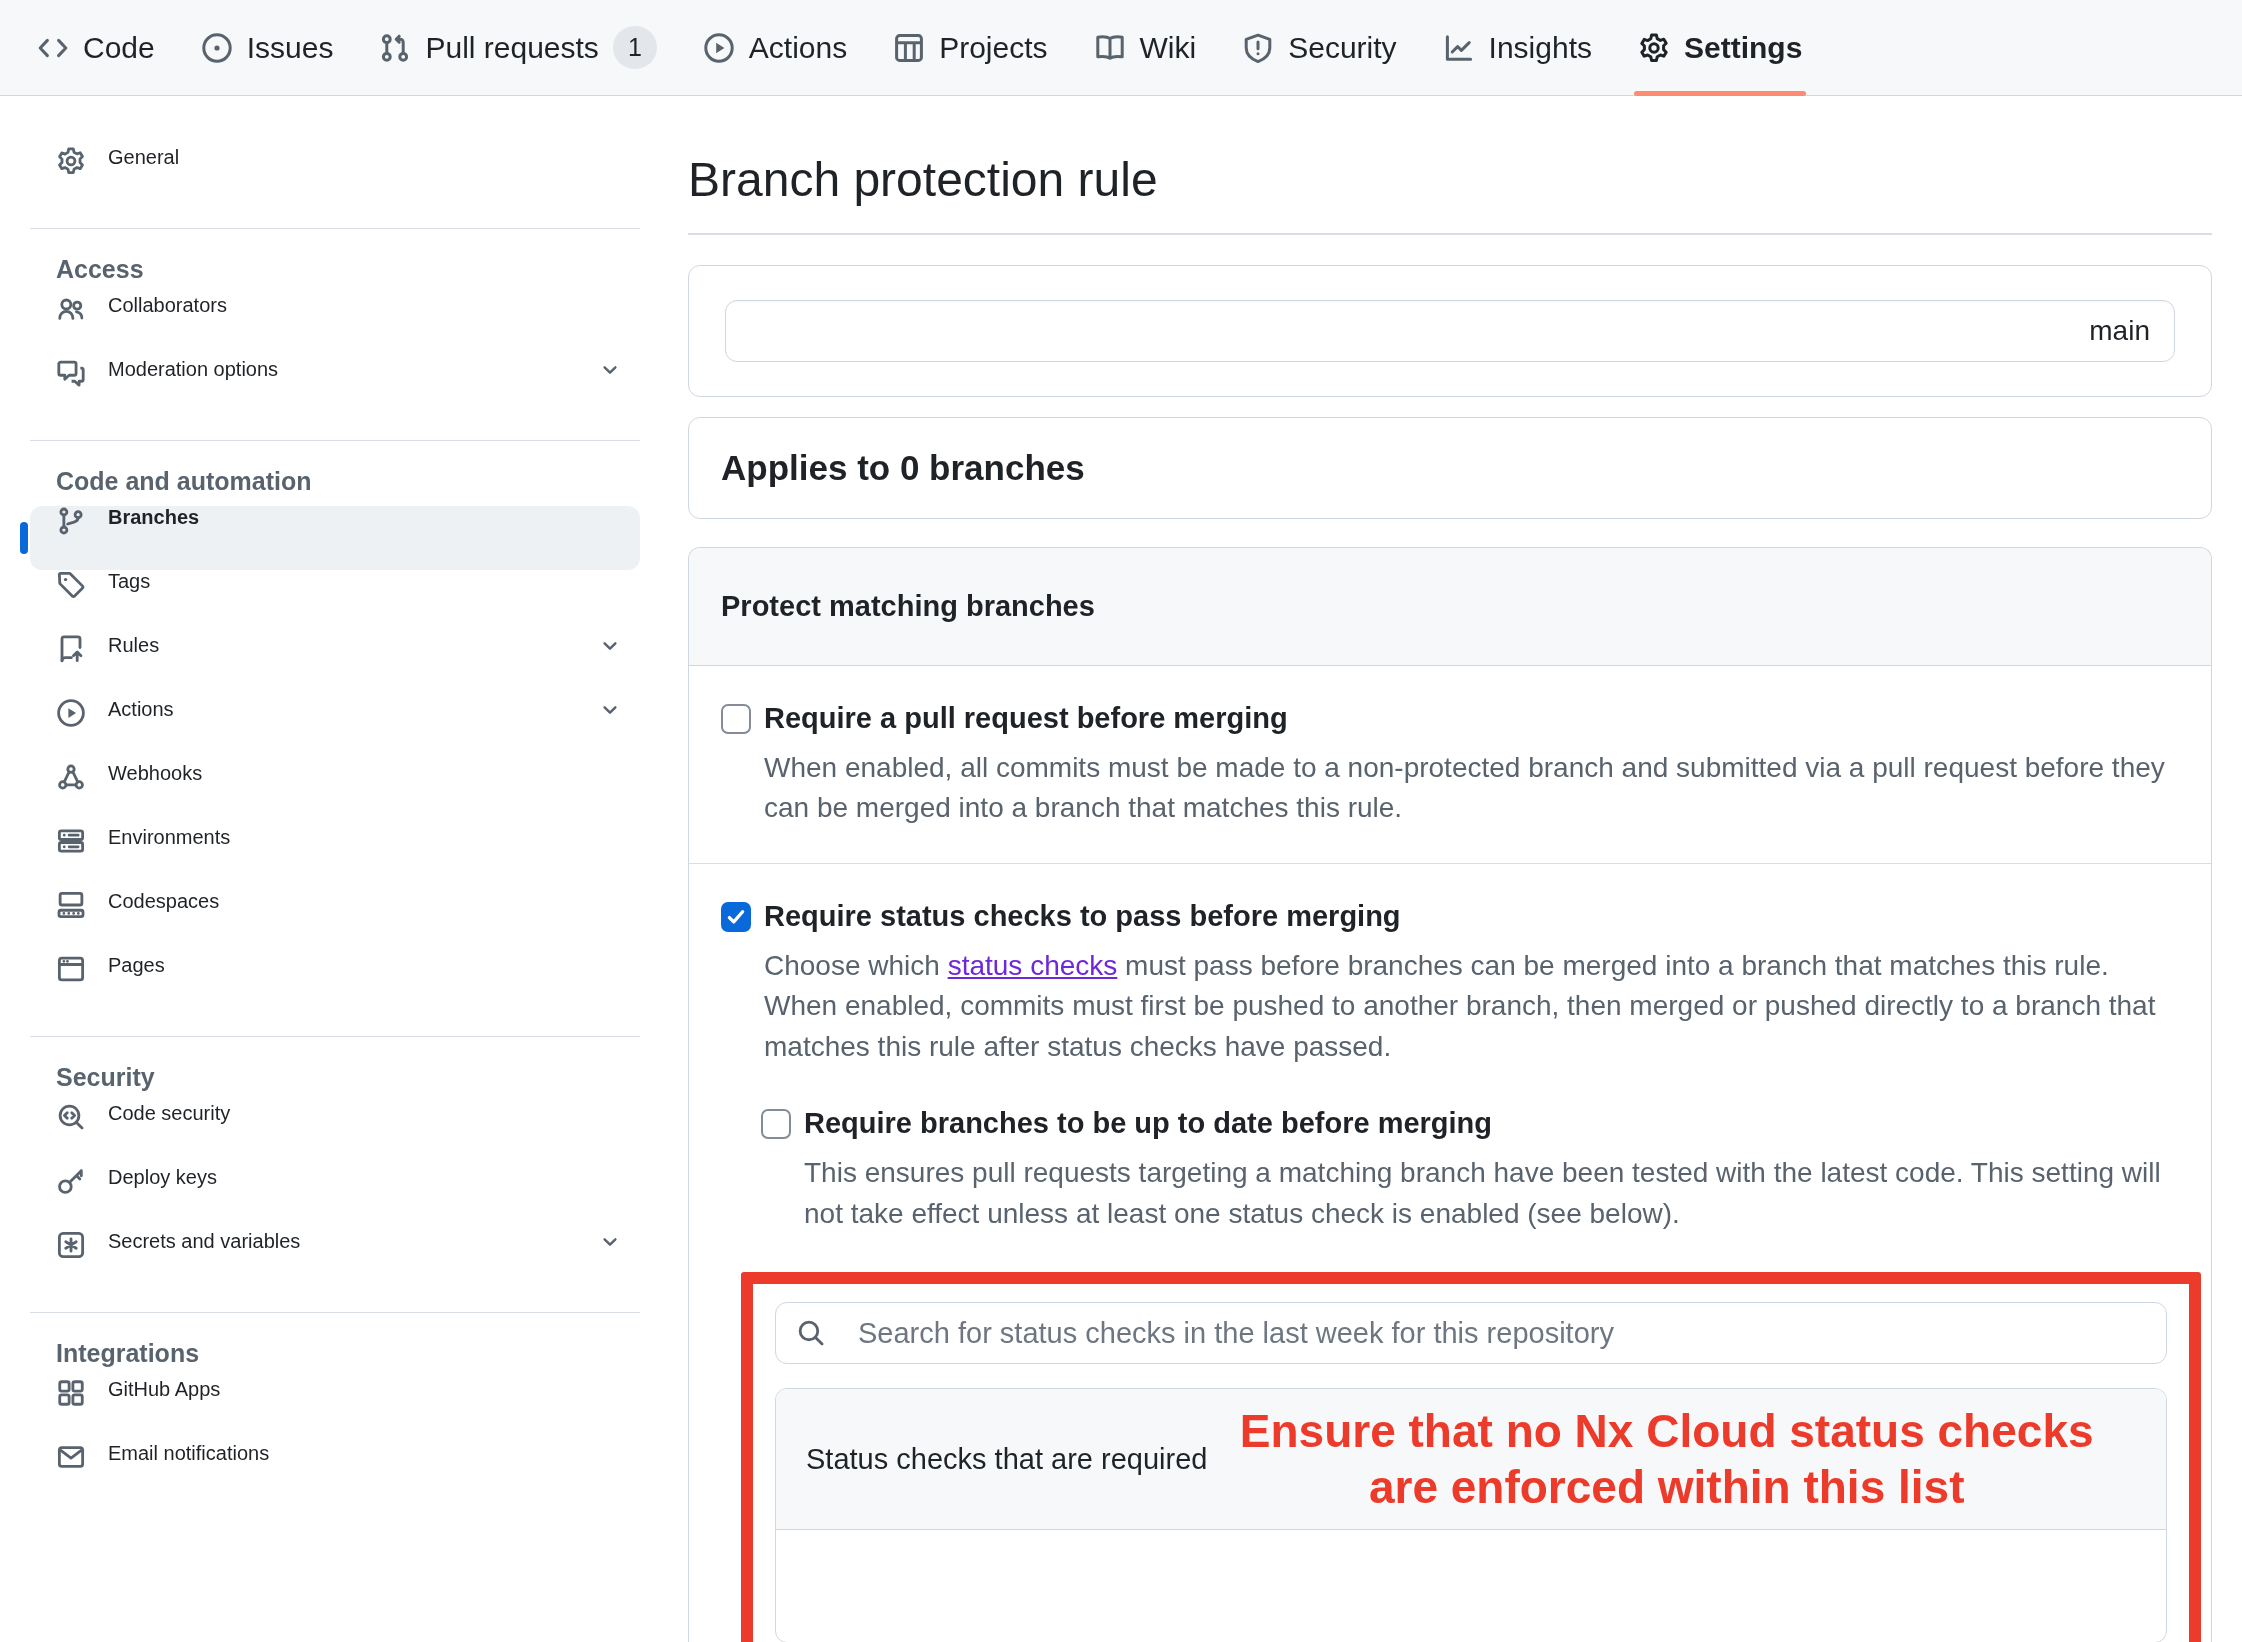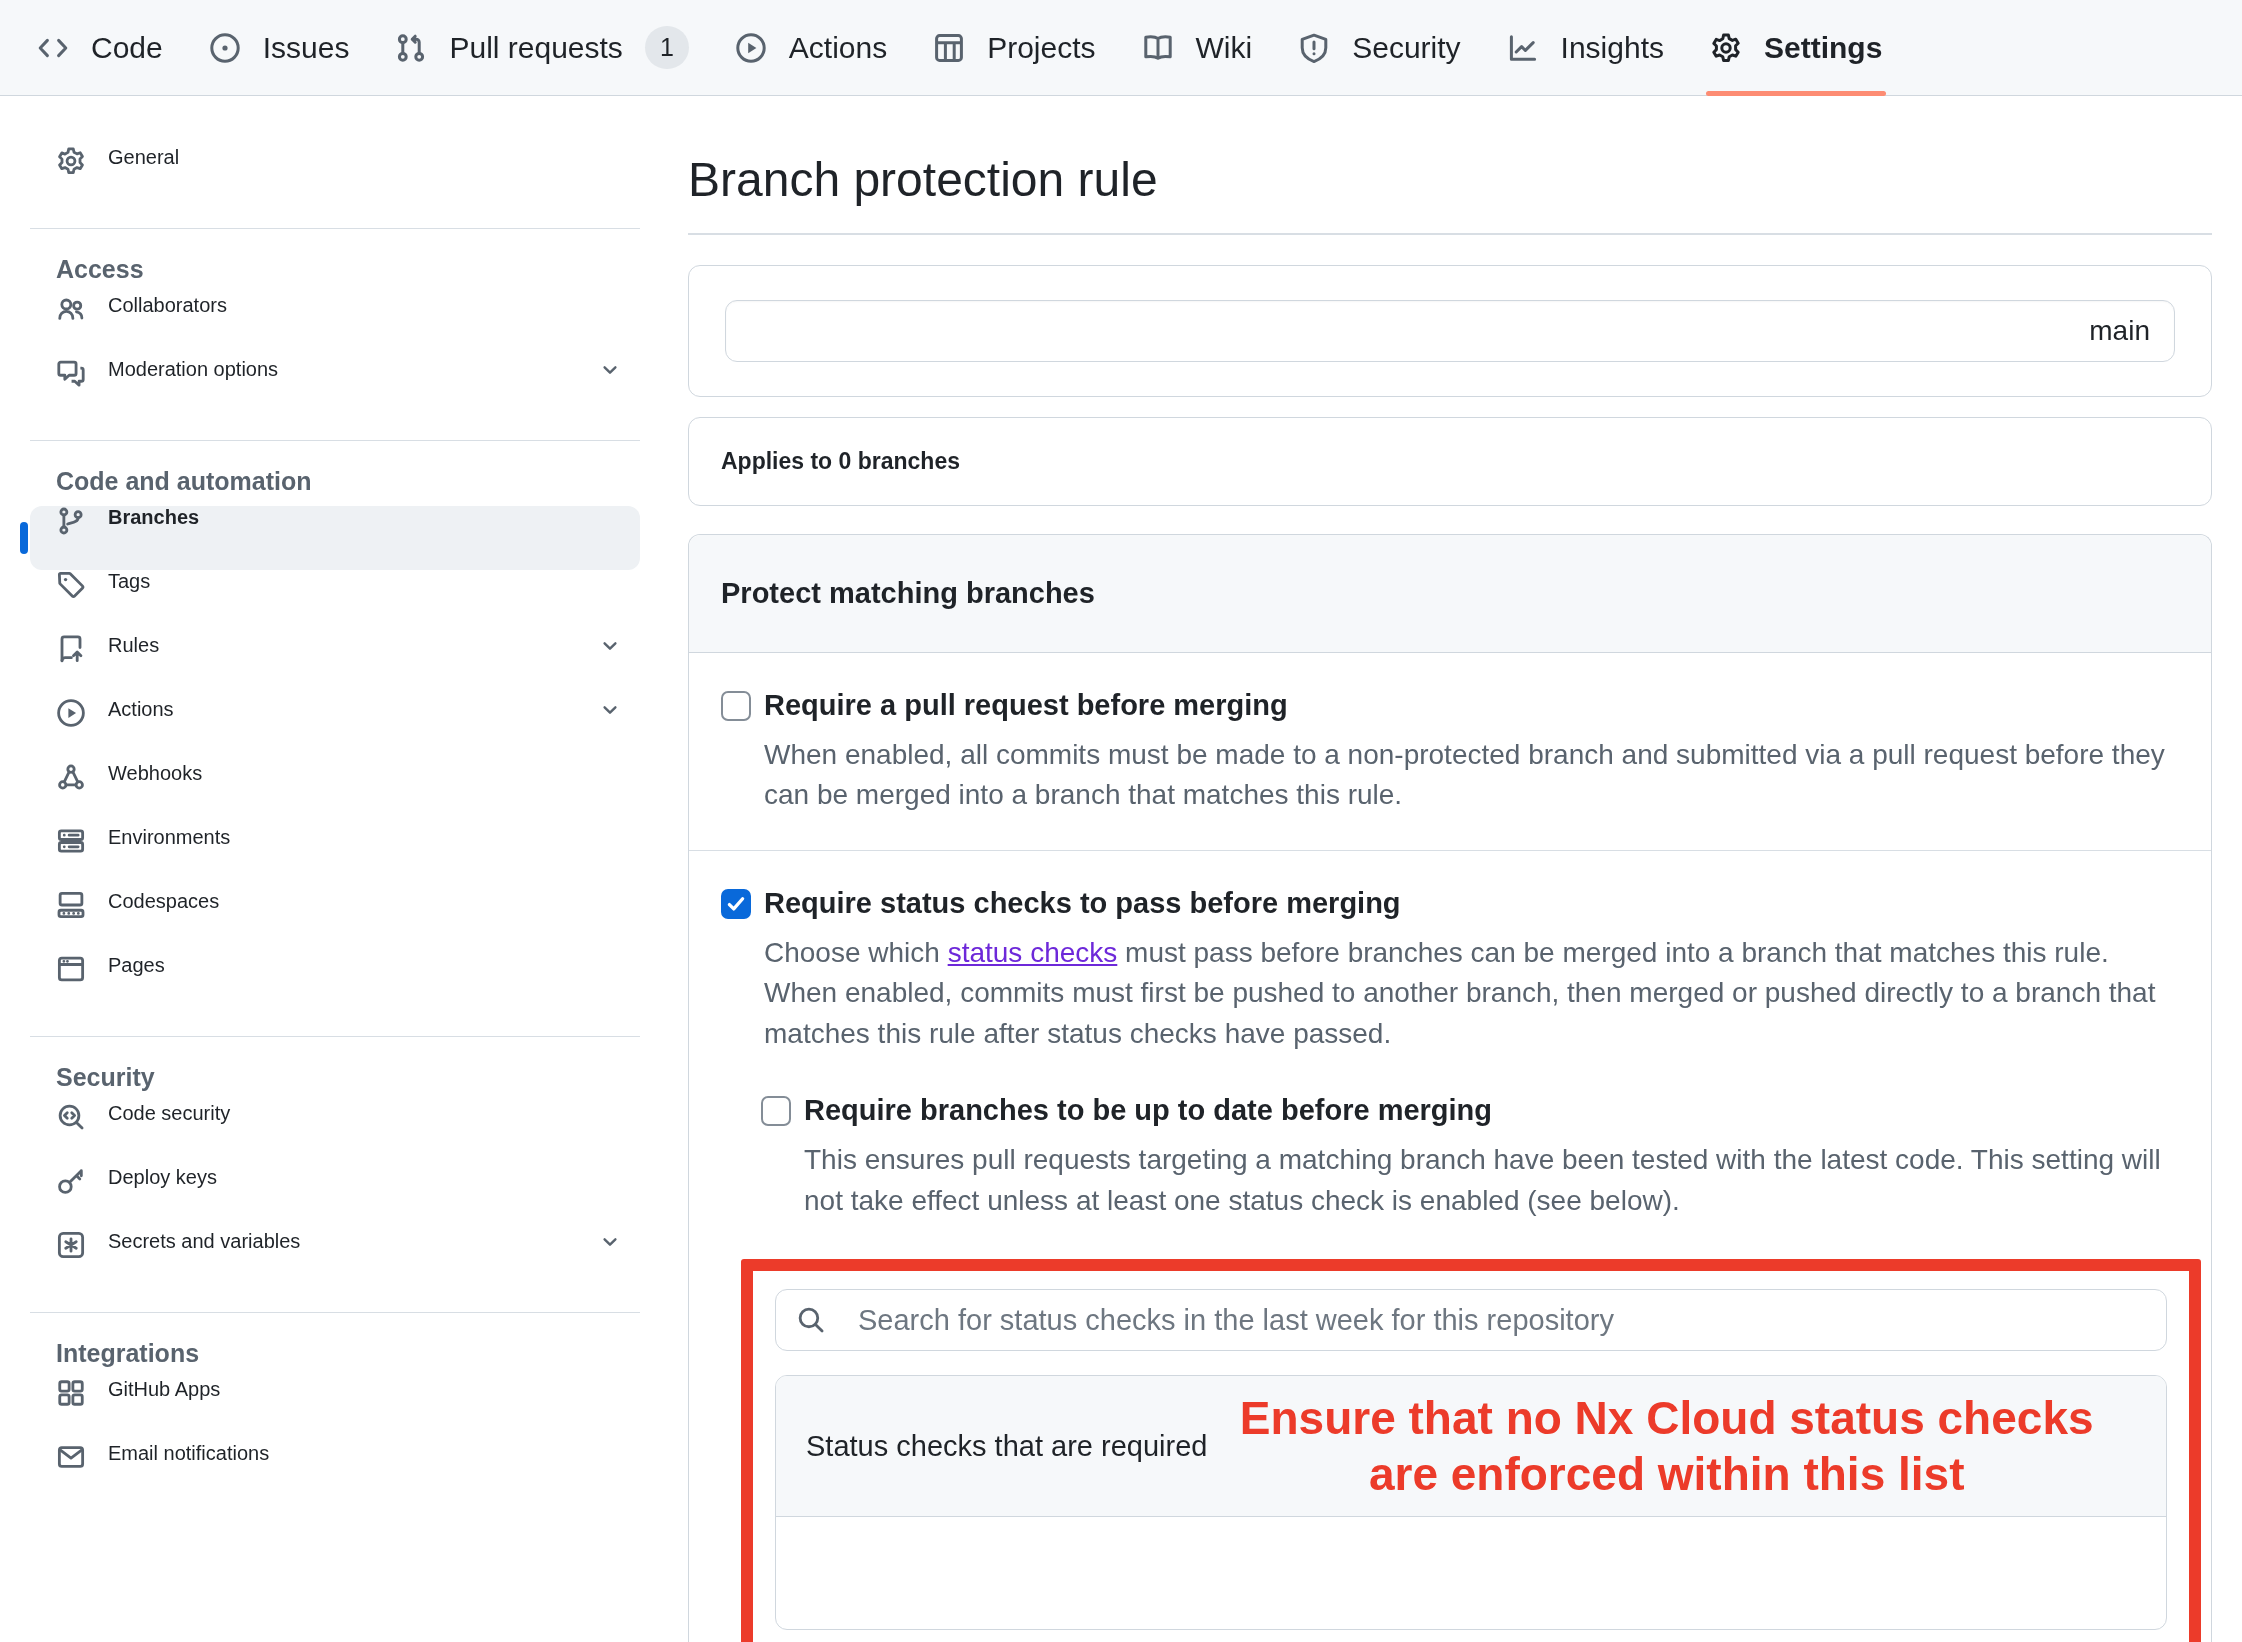--- a/index.html
+++ b/index.html
@@ -14,21 +14,21 @@
   
   .topnav {
     height: 96px;
     background: #f6f8fa;
     border-bottom: 1px solid #d0d7de;
     display: flex;
     align-items: stretch;
     padding-left: 14px;
   }
   .tab {
-    display: flex; align-items: center; gap: 22px;
+    display: flex; align-items: center; gap: 14px;
     padding: 0 18px; margin: 0 5px;
     font-size: 30px; color: #1f2328;
     position: relative; cursor: pointer; white-space: nowrap;
   }
   .tab.active { font-weight: 700; }
   .tab.active::after {
     content: ""; position: absolute; left: 14px; right: 14px; bottom: -1px;
     height: 5px; border-radius: 4px; background: #fd8c73;
   }
   .counter {
@@ -71,21 +71,21 @@
   }
   .req { color: #cf222e; margin-left: 10px; font-weight: 700; }
   .box-body { padding: 34px 36px; }
   .text-input {
     width: 100%; height: 62px; border: 1px solid #d0d7de; border-radius: 12px;
     font-size: 28px; padding: 8px 24px; color: #1f2328;
     font-family: inherit; background: #fff; box-shadow: inset 0 1px 2px rgba(0,0,0,0.04); text-align: right;
   }
   .applies-box {
     margin-top: 20px; border: 1px solid #d0d7de; border-radius: 12px;
-    padding: 30px 32px; font-size: 23px; font-weight: 700; background: #fff;
+    padding: 30px 32px; font-size: 35px; font-weight: 700; background: #fff;
   }
 
   .protect-box { margin-top: 28px; border-bottom: 0; border-radius: 12px 12px 0 0; }
   .psec { padding: 34px 32px; border-bottom: 1px solid #d8dee4; }
 
   .check-row { display: flex; gap: 13px; }
   .cb {
     width: 30px; height: 30px; flex-shrink: 0; margin-top: 4px;
     border: 2px solid #848d97; border-radius: 7px; background: #fff; cursor: pointer;
   }

